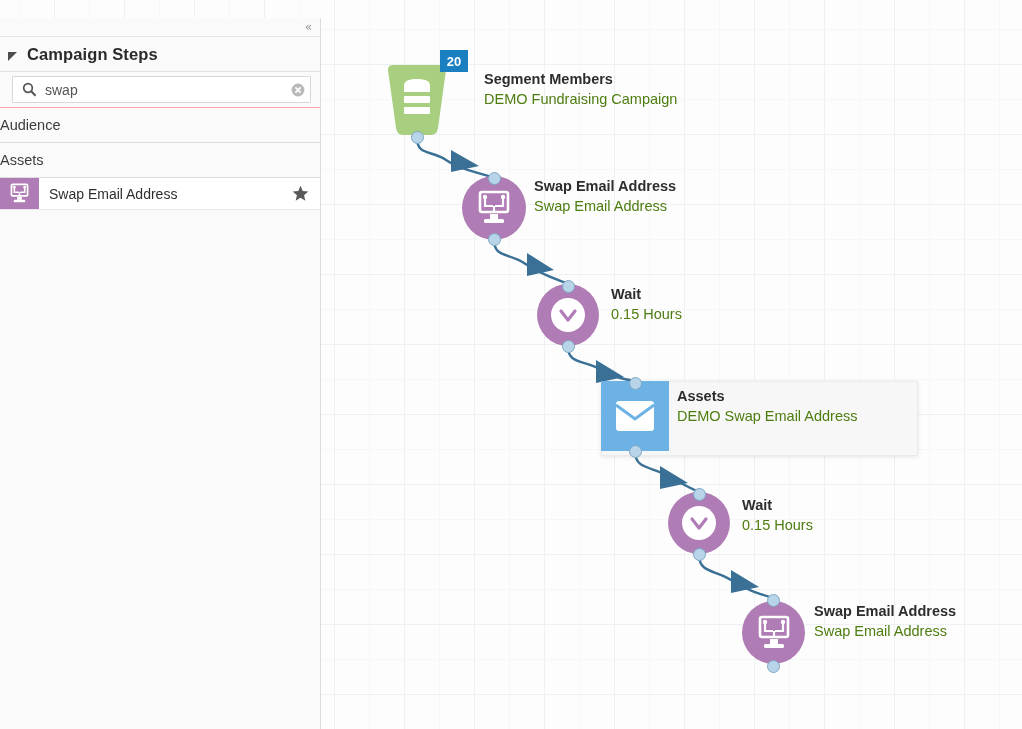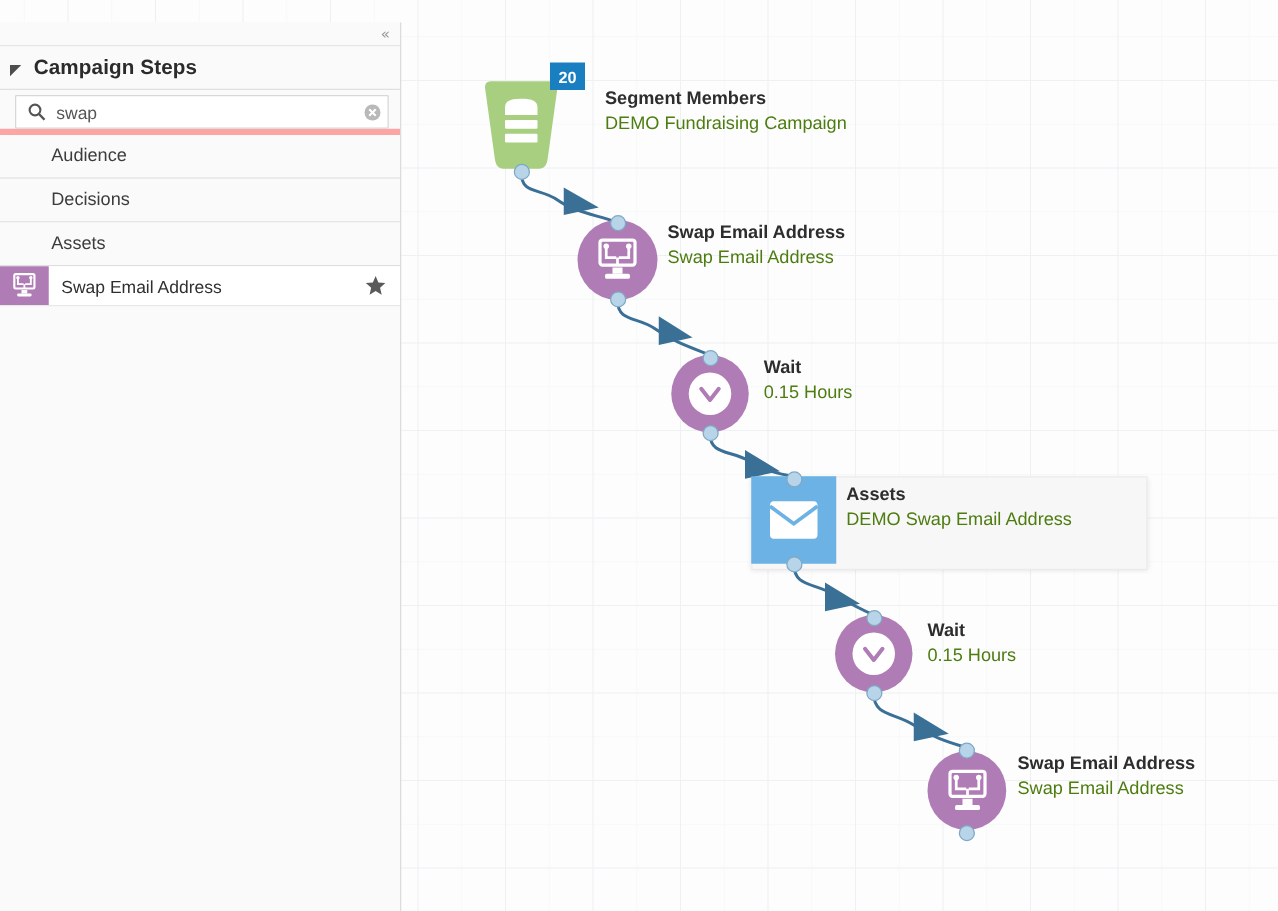--- a/index.html
+++ b/index.html
@@ -72,21 +72,21 @@
     font-weight: bold;
     color: #2b2b2b;
     letter-spacing: 0.1px;
   }
 
   #search-wrap {
     position: relative;
     height: 36px;
     padding: 4px 9px 5px 12px;
     background: #fafafa;
-    border-bottom: 5px solid #fca5a5;
+    border-bottom: 1px solid #fca5a5;
   }
   #search-box {
     position: relative;
     height: 27px;
     background: #ffffff;
     border: 1px solid #d8d8d8;
     border-radius: 1px;
     display: flex;
     align-items: center;
   }
@@ -112,21 +112,20 @@
     display: flex;
     align-items: center;
     justify-content: center;
     cursor: pointer;
   }
 
   .group-row {
     height: 35px;
     display: flex;
     align-items: center;
-    padding-left: 41px;
     font-size: 14.5px;
     color: #3c3c3c;
     background: #fafafa;
     border-bottom: 1px solid #dedede;
     cursor: pointer;
   }
   .step-row {
     height: 32px;
     display: flex;
     align-items: center;
@@ -382,21 +381,20 @@
       <span id="clear-icon">
         <svg width="14" height="14" viewBox="0 0 14 14">
           <circle cx="7" cy="7" r="6.4" fill="#b9b9b9"></circle>
           <path d="M4.4,4.4 L9.6,9.6 M9.6,4.4 L4.4,9.6" stroke="#ffffff" stroke-width="1.7"></path>
         </svg>
       </span>
     </div>
   </div>
 
   <div class="group-row">Audience</div>
-  <div class="group-row">Decisions</div>
   <div class="group-row">Assets</div>
 
   <div class="step-row">
     <div class="step-swatch">
       <svg width="23" height="21" viewBox="0 0 40 36">
         <rect x="6" y="2" width="28" height="20" rx="2" fill="none" stroke="#ffffff" stroke-width="3"></rect>
         <rect x="16" y="24" width="8" height="5" fill="#ffffff"></rect>
         <rect x="10" y="29" width="20" height="4" rx="1.5" fill="#ffffff"></rect>
         <path d="M11,8 L11,16 L19,16" fill="none" stroke="#ffffff" stroke-width="2.6"></path>
         <path d="M29,8 L29,16 L21,16" fill="none" stroke="#ffffff" stroke-width="2.6"></path>

